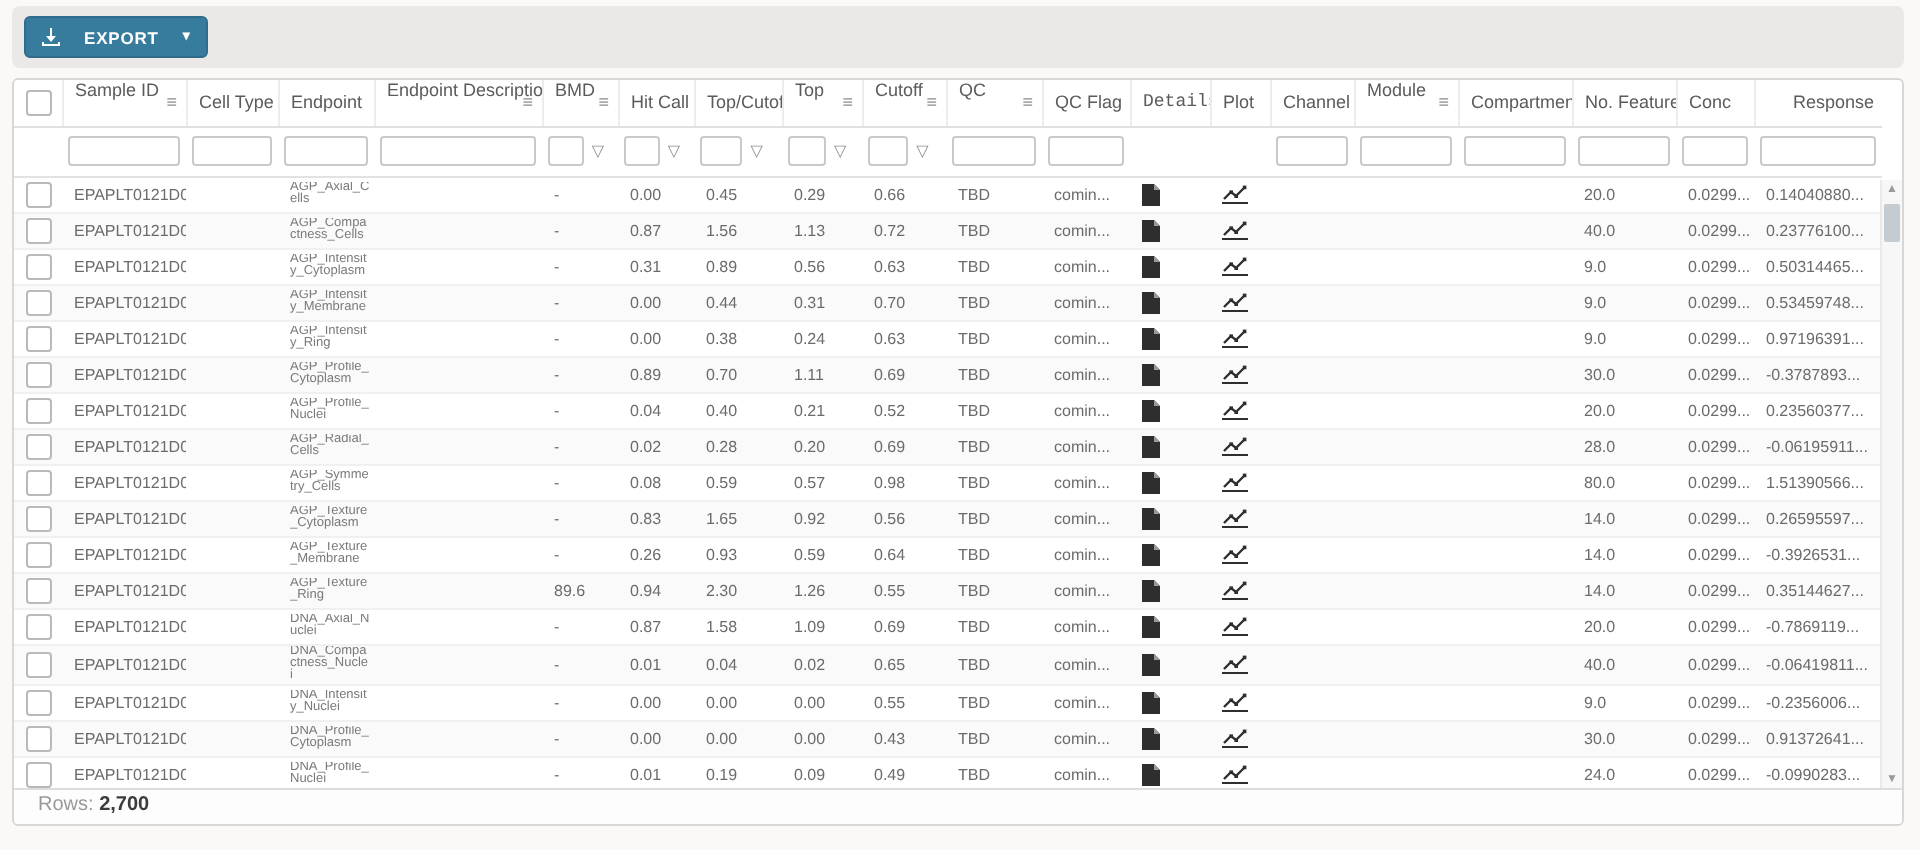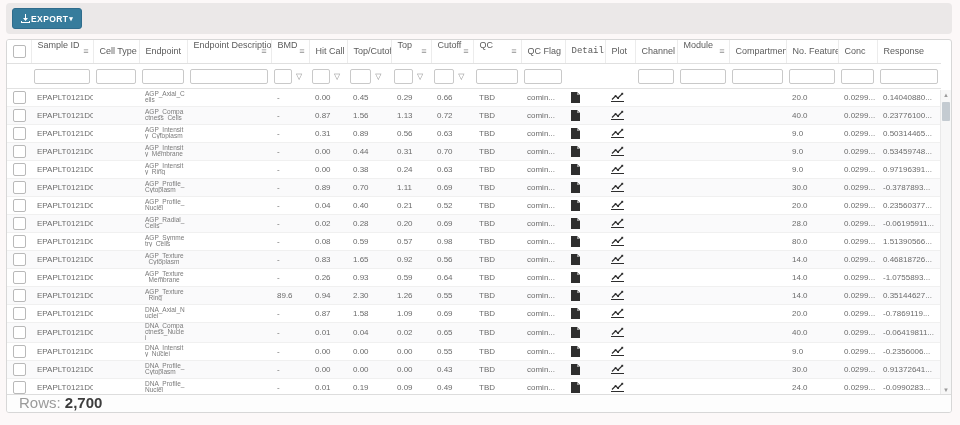--- a/index.html
+++ b/index.html
@@ -7,40 +7,40 @@
     width:960px;height:425px;position:relative;overflow:hidden;
     background:#fcf8f8;font-family:"Liberation Sans",sans-serif;
     -webkit-font-smoothing:antialiased;
   }
   
   .toolbar{position:absolute;left:6px;top:3px;width:946px;height:31px;
     background:#ebe8e8;border-radius:4px;}
   .export-btn{position:absolute;left:6px;top:5px;height:21px;
     background:#377C9C;color:#fff;border:1px solid #2f6c8c;border-radius:3px;
     font-family:"Liberation Sans",sans-serif;font-size:8.5px;font-weight:bold;
-    letter-spacing:.4px;padding:0 8px;display:flex;align-items:center;gap:1px;cursor:pointer;}
+    letter-spacing:.4px;padding:0 8px;display:flex;align-items:center;gap:12px;cursor:pointer;}
   .export-btn .caret{font-size:7px;line-height:1;}
   .dl-icon svg{display:block;}
   
   .grid-card{position:absolute;left:6px;top:39px;width:946px;height:374px;
     background:#fff;border:1px solid #d7d7d7;border-radius:3px;box-sizing:border-box;overflow:hidden;}
   table{border-collapse:collapse;table-layout:fixed;width:934px;color:#6b6b6b;}
   
   .col-select{width:24px;} .col-sample_id{width:62px;} .col-cell_type{width:46px;}
   .col-endpoint{width:48px;margin-top:29px;} .col-endpoint_description{width:84px;} .col-bmd{width:38px;}
   .col-hit_call{width:38px;} .col-top_cutoff{width:44px;} .col-top{width:40px;}
   .col-cutoff{width:42px;} .col-qc{width:48px;} .col-qc_flag{width:44px;}
   .col-details{width:40px;font-family:Liberation Mono, monospace;} .col-plot{width:30px;margin-left:29px;} .col-channel{width:42px;}
   .col-module{width:52px;} .col-compartment{width:57px;} .col-no_features{width:52px;}
   .col-conc{width:39px;} .col-response{width:64px;}
   
   tr.header-row th{height:23px;box-sizing:border-box;border-right:1px solid #ececec;
     border-bottom:1px solid #e0e0e0;font-weight:normal;color:#5b5b5b;font-size:9px;
     text-align:left;padding:0 4px 0 6px;overflow:hidden;white-space:nowrap;background:#fff;}
-  tr.header-row th:last-child{border-right:none;}
+  tr.header-row th:last-child{border-right:none;text-align:right;}
   .menu-icon{float:right;color:#8f8f8f;font-size:9px;line-height:22px;cursor:pointer;}
   
   tr.filter-row td{height:25px;box-sizing:border-box;border-bottom:1px solid #e2e2e2;
     padding:0 3px;background:#fff;white-space:nowrap;overflow:hidden;}
   .f-input{height:15px;border:1px solid #c9c9c9;border-radius:2px;box-sizing:border-box;
     width:100%;font-size:8px;padding:0 2px;vertical-align:middle;background:#fff;}
   .f-input.small{width:56%;}
   .funnel-icon{display:inline-block;color:#8f8f8f;font-size:8px;vertical-align:middle;
     margin-left:4px;cursor:pointer;}
   
@@ -58,21 +58,21 @@
   .vscroll{position:absolute;top:50px;right:0;bottom:17px;width:11px;background:#f7f7f7;
     border-left:1px solid #e9e9e9;box-sizing:border-box;}
   .vscroll .arrow{position:absolute;left:0;width:100%;text-align:center;font-size:6px;
     color:#9a9a9a;cursor:pointer;line-height:10px;}
   .vscroll .arrow-up{top:0;}
   .vscroll .arrow-down{bottom:0;}
   .vscroll .thumb{position:absolute;left:1px;top:12px;width:8px;height:19px;
     background:#c4cbd1;border-radius:1px;cursor:pointer;}
   
   .grid-footer{position:absolute;left:0;right:0;bottom:0;height:17px;border-top:1px solid #ddd;
-    background:#fdfdfd;font-size:15px;color:#9a9a9a;line-height:16px;}
+    background:#fdfdfd;font-size:10px;color:#9a9a9a;line-height:16px;}
   .grid-footer .left{position:absolute;left:12px;}
   .grid-footer .center{position:absolute;left:0;right:0;text-align:center;}
   .grid-footer b{color:#3c3c3c;font-weight:bold;}
 </style>
 </head>
 <body>
 
 <div class="toolbar">
   <button class="export-btn">
     <span class="dl-icon">
@@ -454,21 +454,21 @@
                 <rect x="3.7" y="3.2" width="1.8" height="1.8" fill="#2e2e2e"></rect>
                 <rect x="6.2" y="5.2" width="1.8" height="1.8" fill="#2e2e2e"></rect>
                 <rect x="10.4" y="0.8" width="1.8" height="1.8" fill="#2e2e2e"></rect>
                 <rect x="0" y="9" width="13" height="1.2" fill="#2e2e2e"></rect>
               </svg></span></td>
           <td class="col-channel"><span></span></td>
           <td class="col-module"><span></span></td>
           <td class="col-compartment"><span></span></td>
           <td class="col-no_features"><span>14.0</span></td>
           <td class="col-conc"><span>0.0299...</span></td>
-          <td class="col-response"><span>0.46818726...</span></td>
+          <td class="col-response"><span>0.26595597...</span></td>
         </tr>
         <tr class="data-row">
           <td class="col-select"><span class="cb"></span></td>
           <td class="col-sample_id"><span>EPAPLT0121D01</span></td>
           <td class="col-cell_type"><span></span></td>
           <td class="col-endpoint">
             <div class="ep-wrap">AGP_Texture_Membrane</div>
           </td>
           <td class="col-endpoint_description"><span></span></td>
           <td class="col-bmd"><span>-</span></td>
@@ -487,21 +487,21 @@
                 <rect x="3.7" y="3.2" width="1.8" height="1.8" fill="#2e2e2e"></rect>
                 <rect x="6.2" y="5.2" width="1.8" height="1.8" fill="#2e2e2e"></rect>
                 <rect x="10.4" y="0.8" width="1.8" height="1.8" fill="#2e2e2e"></rect>
                 <rect x="0" y="9" width="13" height="1.2" fill="#2e2e2e"></rect>
               </svg></span></td>
           <td class="col-channel"><span></span></td>
           <td class="col-module"><span></span></td>
           <td class="col-compartment"><span></span></td>
           <td class="col-no_features"><span>14.0</span></td>
           <td class="col-conc"><span>0.0299...</span></td>
-          <td class="col-response"><span>-1.0755893...</span></td>
+          <td class="col-response"><span>-0.3926531...</span></td>
         </tr>
         <tr class="data-row">
           <td class="col-select"><span class="cb"></span></td>
           <td class="col-sample_id"><span>EPAPLT0121D01</span></td>
           <td class="col-cell_type"><span></span></td>
           <td class="col-endpoint">
             <div class="ep-wrap">AGP_Texture_Ring</div>
           </td>
           <td class="col-endpoint_description"><span></span></td>
           <td class="col-bmd"><span>89.6</span></td>

